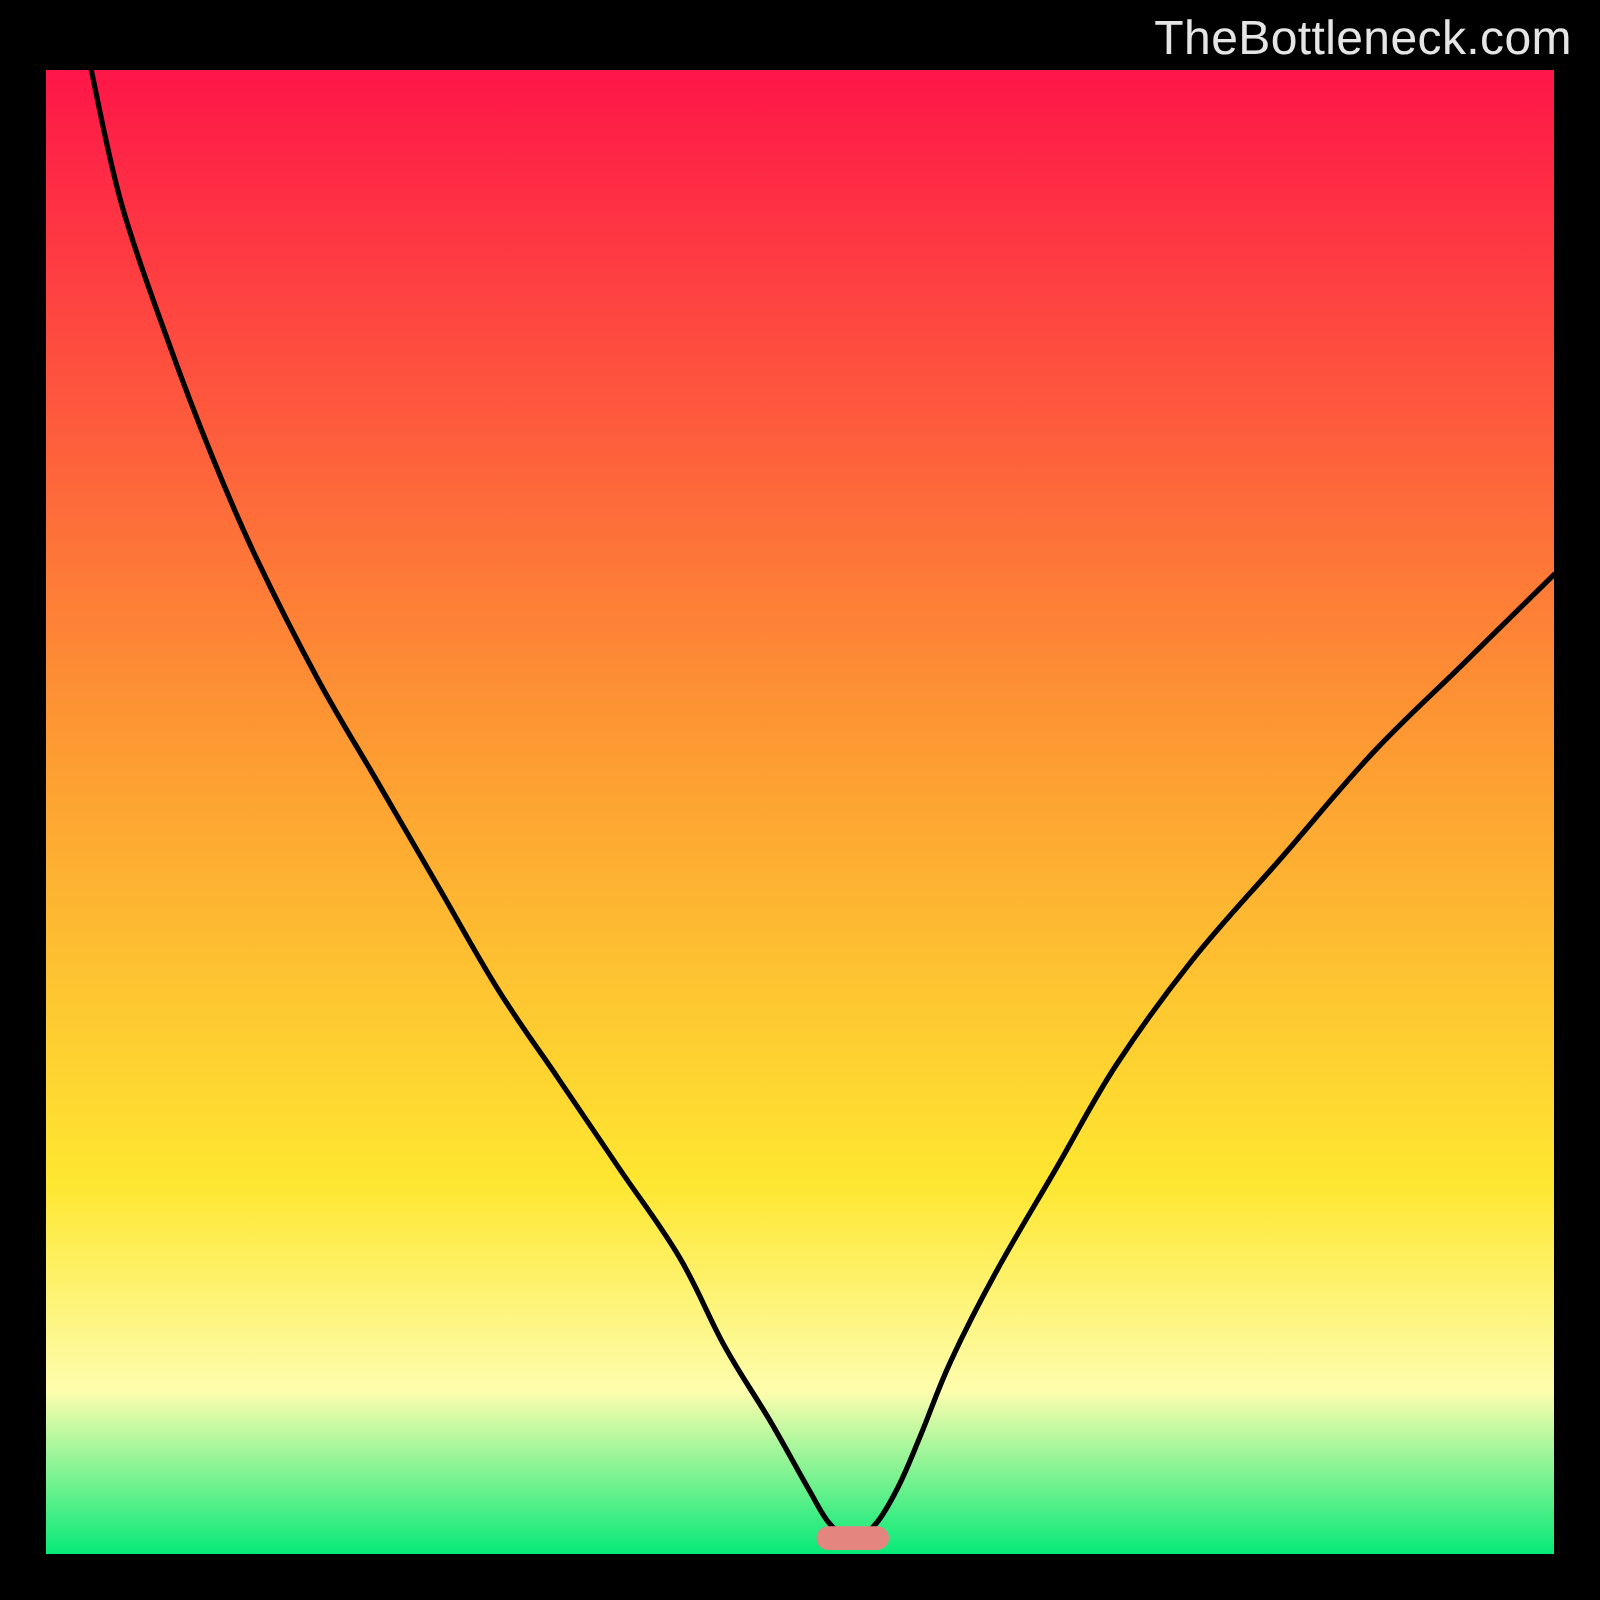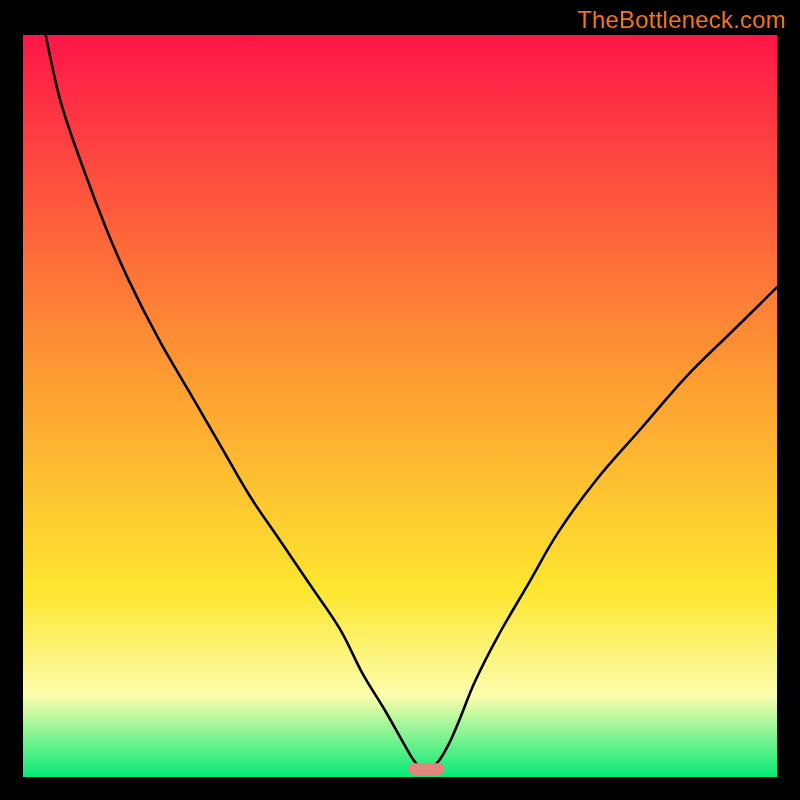--- a/index.html
+++ b/index.html
@@ -14,21 +14,21 @@
   .outer {
     position: relative;
     width: 800px;
     height: 800px;
     background: #000;
   }
   .watermark {
     position: absolute;
     top: 6px;
     right: 14px;
-    color: #f97316;
+    color: #e5e5e5;
     font-size: 24px;
     font-weight: 500;
     letter-spacing: 0.2px;
     user-select: none;
   }
   .plot-frame {
     position: absolute;
     left: 23px;
     top: 35px;
     width: 754px;

